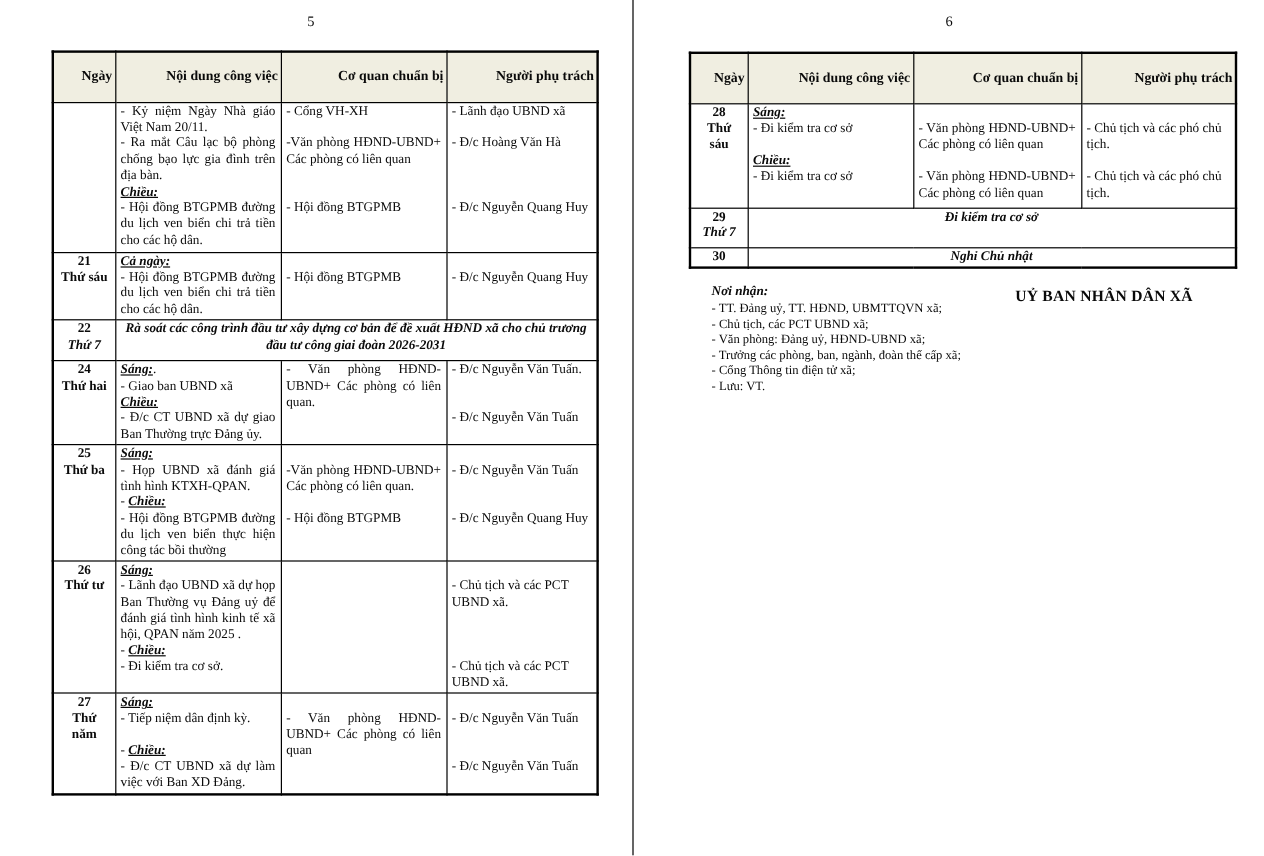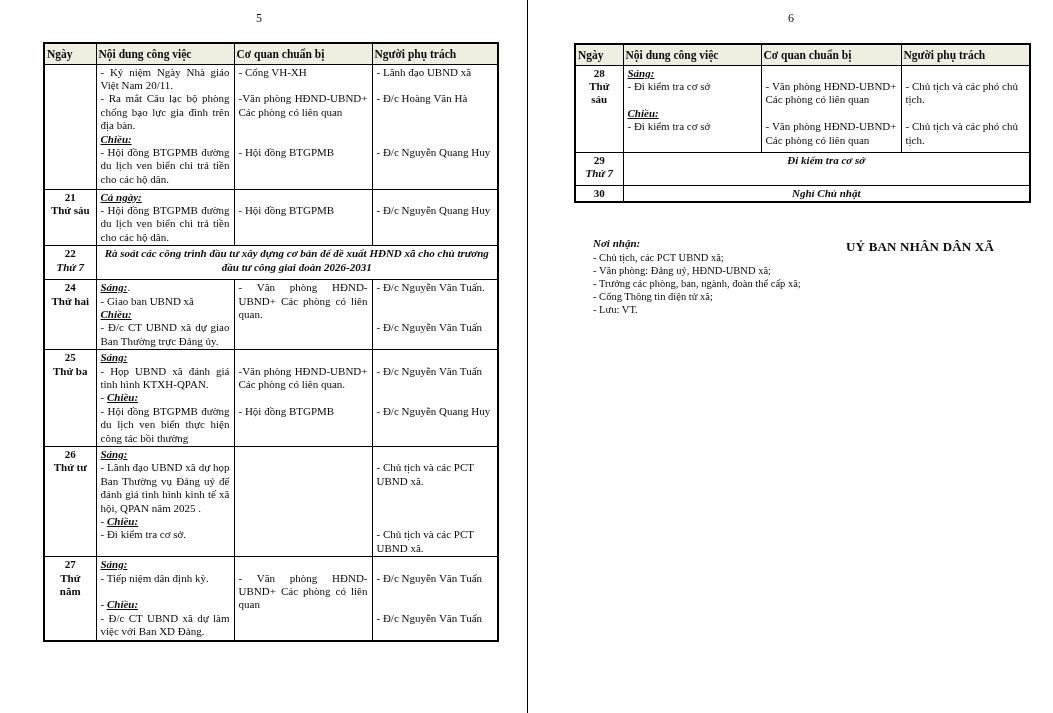--- a/index.html
+++ b/index.html
@@ -25,22 +25,22 @@
     position: absolute; border-collapse: collapse; table-layout: fixed;
     border: 2px solid var(--border-c);
   }
   #table-p5 { left: 43px;  top: 42px; width: 454px; }
   #table-p6 { left: 574px; top: 43px; width: 455px; }
 
   table.sched th, table.sched td { border: 1px solid var(--border-c); }
 
   table.sched th {
     background: var(--header-bg);
-    font-weight: bold; font-size: 11.5px; text-align: left; vertical-align: middle;
-    height: 21px; padding: 2px;
+    font-weight: bold; font-size: 11.5px; text-align: right; vertical-align: middle;
+    height: 42px; padding: 2px;
   }
   table.sched td {
     vertical-align: top; padding: 1px 4px; font-size: 11px; line-height: 13.4px;
     overflow: hidden;
   }
   td.day-cell {
     text-align: center; vertical-align: middle; font-weight: bold; font-size: 11.5px;
     padding: 1px;
   }
   .weekday.it { font-style: italic; }
@@ -287,20 +287,21 @@
           <td class="day-cell">
             <div>30</div>
           </td>
           <td class="merged-cell" colspan="3">Nghỉ Chủ nhật</td>
         </tr>
       </tbody>
   </table>
 
   <div class="footer-block">
     <div class="footer-title">Nơi nhận:</div>
+    <div class="footer-item">- TT. Đảng uỷ, TT. HĐND, UBMTTQVN xã;</div>
     <div class="footer-item">- Chủ tịch, các PCT UBND xã;</div>
     <div class="footer-item">- Văn phòng: Đảng uỷ, HĐND-UBND xã;</div>
     <div class="footer-item">- Trưởng các phòng, ban, ngành, đoàn thể cấp xã;</div>
     <div class="footer-item">- Cổng Thông tin điện tử xã;</div>
     <div class="footer-item">- Lưu: VT.</div>
   </div>
 
   <div class="signature-title">UỶ BAN NHÂN DÂN XÃ</div>
 
 </div>

